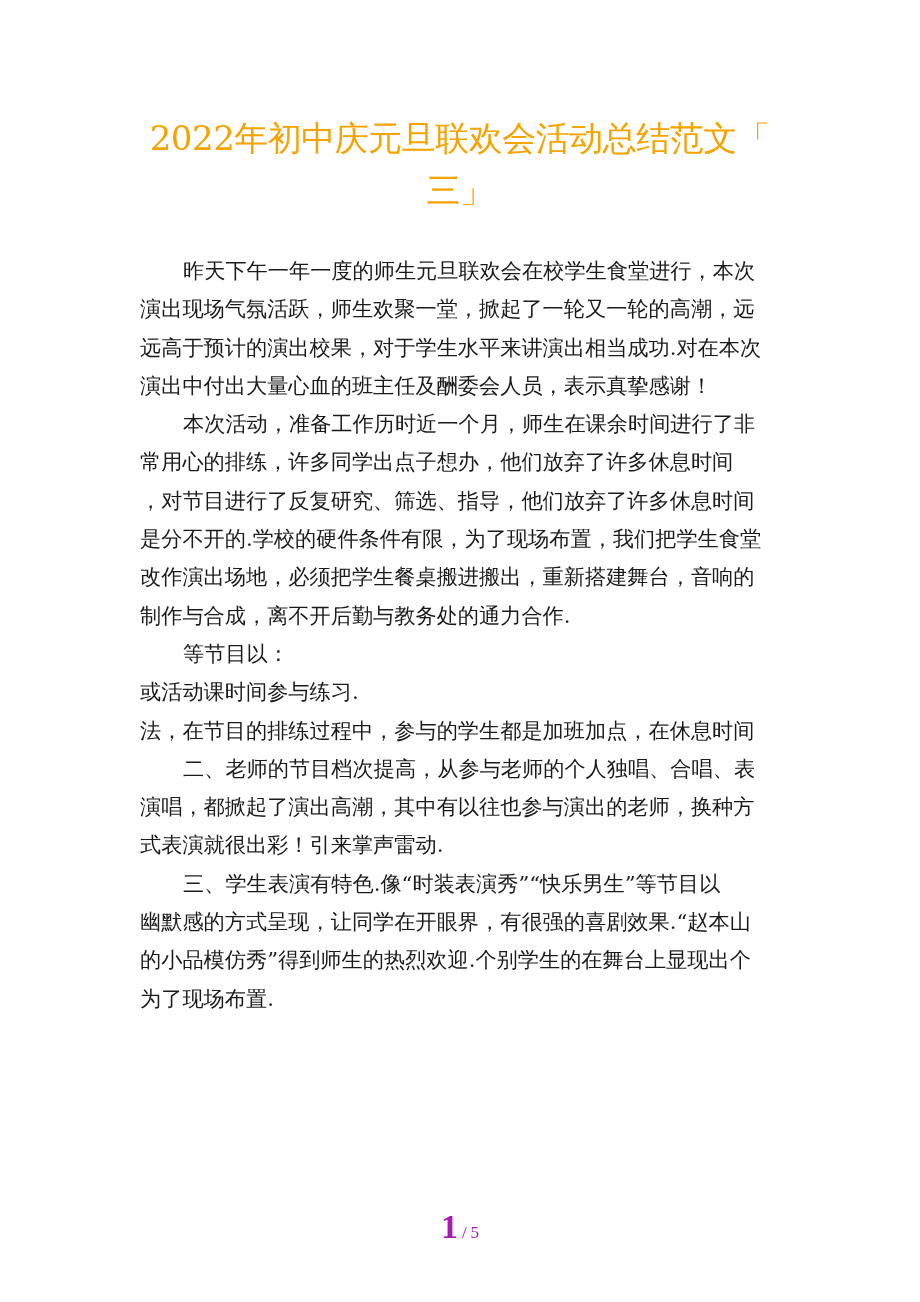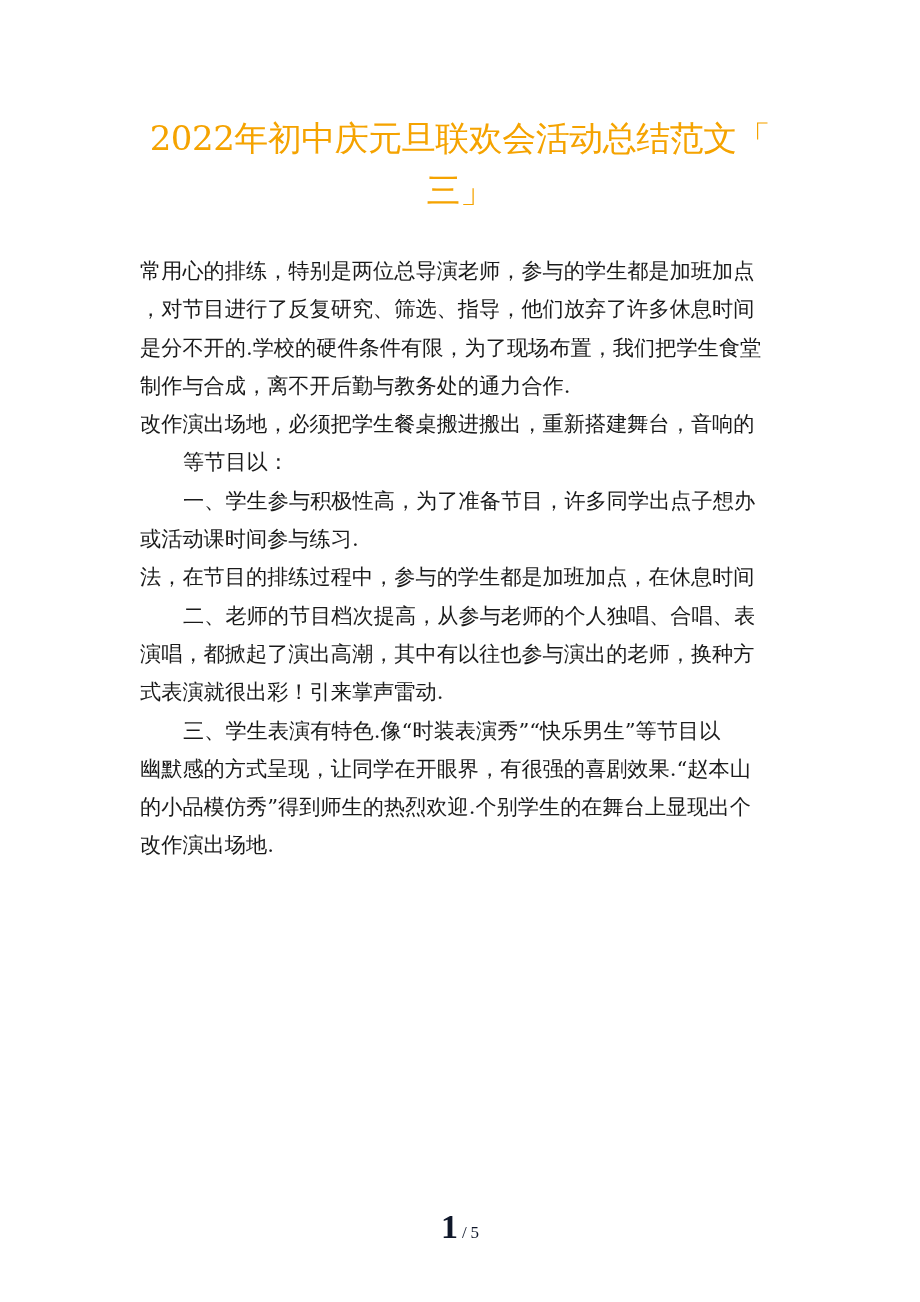--- a/index.html
+++ b/index.html
@@ -54,21 +54,21 @@
   .line {
     display: block;
     white-space: nowrap;
   }
   .footer {
     position: absolute;
     left: 0;
     top: 1208px;
     width: 920px;
     text-align: center;
-    color: #0f172a;
+    color: #a21caf;
     font-family: "Liberation Serif", "DejaVu Serif", serif;
   }
   .page-current {
     font-size: 34px;
     font-weight: bold;
   }
   .page-sep, .page-total {
     font-size: 17px;
   }
 </style>
@@ -77,50 +77,56 @@
 
 <div class="page">
 
   <h1 class="title">
     <span class="line">2022年初中庆元旦联欢会活动总结范文「</span>
     <span class="line">三」</span>
   </h1>
 
   <div class="body-text">
 
+    <p class="indent">
+      <span class="line">昨天下午一年一度的师生元旦联欢会在校学生食堂进行，本次</span>
+      <span class="line" style="margin-left:-43px">演出现场气氛活跃，师生欢聚一堂，掀起了一轮又一轮的高潮，远</span>
+      <span class="line" style="margin-left:-43px">远高于预计的演出校果，对于学生水平来讲演出相当成功.对在本次</span>
+      <span class="line" style="margin-left:-43px">演出中付出大量心血的班主任及酬委会人员，表示真挚感谢！</span>
+    </p>
 
     <p class="indent">
-      <span class="line" style="margin-left:-43px">常用心的排练，特别是两位总导演老师，参与的学生都是加班加点</span>
+      <span class="line">本次活动，准备工作历时近一个月，师生在课余时间进行了非</span>
+      <span class="line" style="margin-left:-43px">常用心的排练，许多同学出点子想办，他们放弃了许多休息时间</span>
       <span class="line" style="margin-left:-43px">，对节目进行了反复研究、筛选、指导，他们放弃了许多休息时间</span>
       <span class="line" style="margin-left:-43px">是分不开的.学校的硬件条件有限，为了现场布置，我们把学生食堂</span>
+      <span class="line" style="margin-left:-43px">改作演出场地，必须把学生餐桌搬进搬出，重新搭建舞台，音响的</span>
       <span class="line" style="margin-left:-43px">制作与合成，离不开后勤与教务处的通力合作.</span>
-      <span class="line" style="margin-left:-43px">改作演出场地，必须把学生餐桌搬进搬出，重新搭建舞台，音响的</span>
     </p>
 
     <p class="indent">
       <span class="line">等节目以：</span>
     </p>
 
     <p class="indent">
-      <span class="line">一、学生参与积极性高，为了准备节目，许多同学出点子想办</span>
       <span class="line" style="margin-left:-43px">或活动课时间参与练习.</span>
       <span class="line" style="margin-left:-43px">法，在节目的排练过程中，参与的学生都是加班加点，在休息时间</span>
     </p>
 
     <p class="indent">
       <span class="line">二、老师的节目档次提高，从参与老师的个人独唱、合唱、表</span>
       <span class="line" style="margin-left:-43px">演唱，都掀起了演出高潮，其中有以往也参与演出的老师，换种方</span>
       <span class="line" style="margin-left:-43px">式表演就很出彩！引来掌声雷动.</span>
     </p>
 
     <p class="indent">
       <span class="line">三、学生表演有特色.像“时装表演秀”“快乐男生”等节目以</span>
       <span class="line" style="margin-left:-43px">幽默感的方式呈现，让同学在开眼界，有很强的喜剧效果.“赵本山</span>
       <span class="line" style="margin-left:-43px">的小品模仿秀”得到师生的热烈欢迎.个别学生的在舞台上显现出个</span>
-      <span class="line" style="margin-left:-43px">改作演出场地.</span>
+      <span class="line" style="margin-left:-43px">为了现场布置.</span>
     </p>
 
   </div>
 
   <div class="footer">
     <span class="page-current">1</span>
     <span class="page-sep">/</span>
     <span class="page-total">5</span>
   </div>
 

